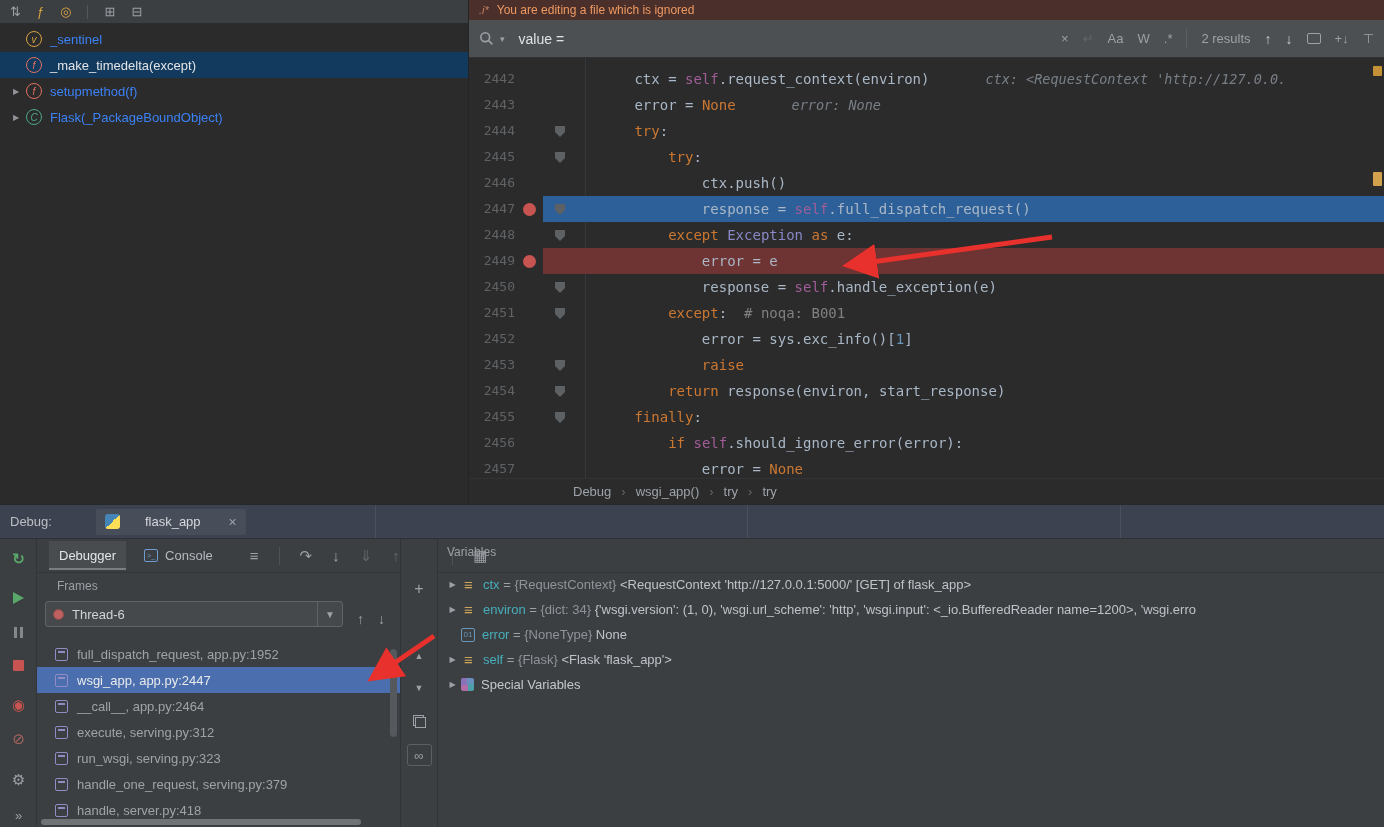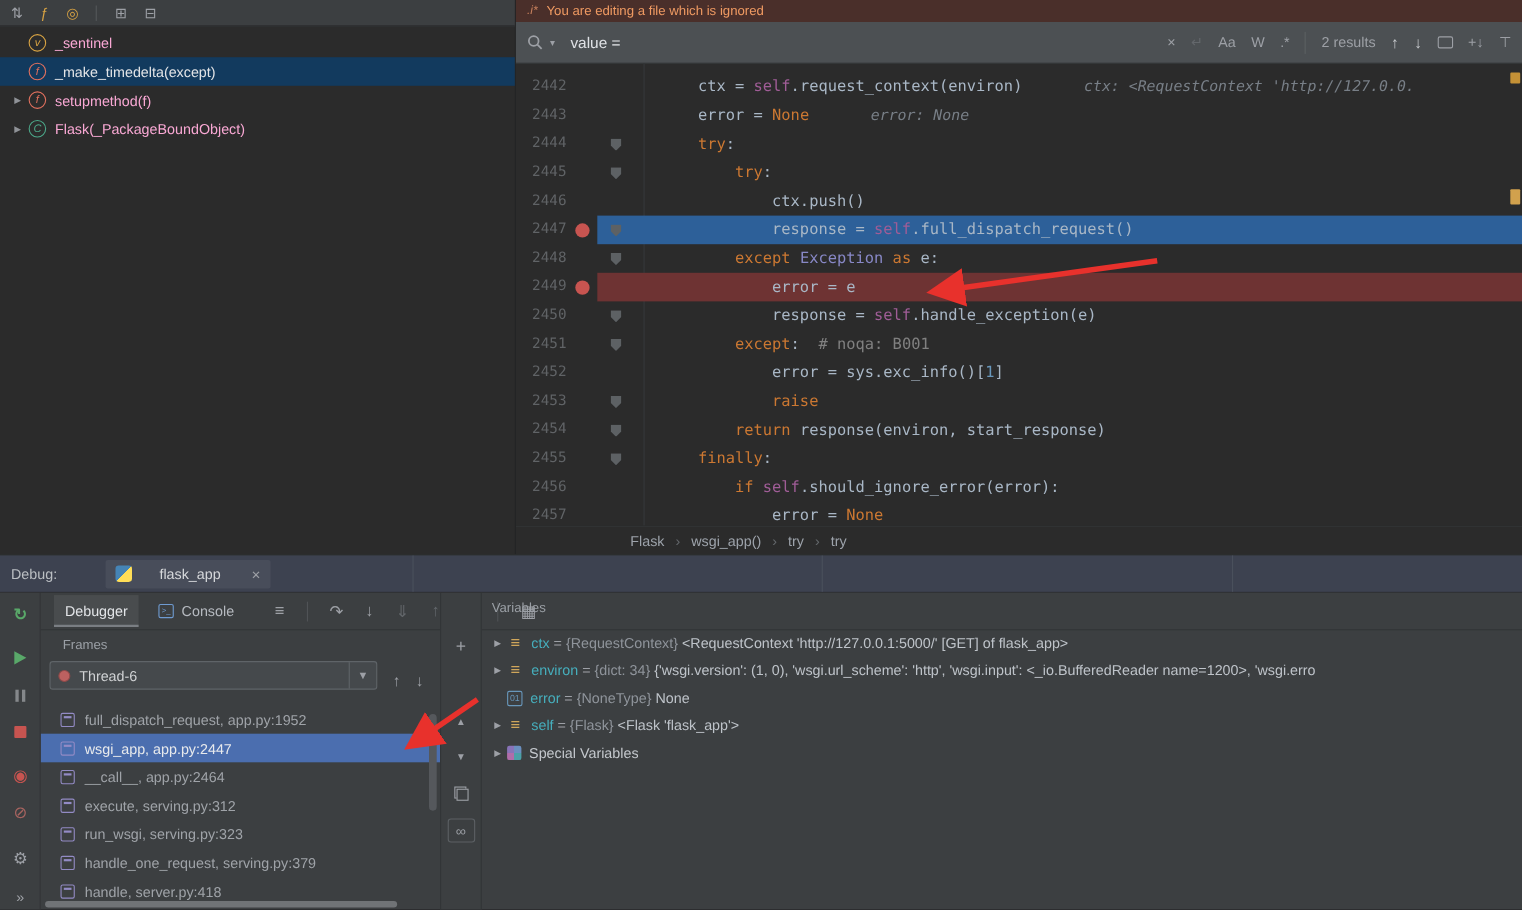--- a/index.html
+++ b/index.html
@@ -13,21 +13,21 @@
   .s-tb-sep{width:1px;height:14px;background:#55585a;}
   .amber{color:#d8a343;}
   .s-list{padding-top:2px;}
   .s-row{display:flex;align-items:center;height:26px;padding-left:6px;}
   .s-row.sel{background:#123a5e;}
   .s-exp{width:20px;font-size:8px;color:#8f9297;text-align:center;flex:none;}
   .s-ico{width:16px;height:16px;border-radius:50%;border:1px solid;display:flex;align-items:center;justify-content:center;font-size:10px;font-style:italic;margin-right:8px;flex:none;}
   .ico-amber{border-color:#d8a343;color:#d8a343;}
   .ico-rose{border-color:#e0705e;color:#e0705e;}
   .ico-teal{border-color:#4ca88a;color:#4ca88a;}
-  .s-lbl{color:#f9a8d4;}
+  .s-lbl{color:#3b82f6;}
   .s-row.sel .s-lbl{color:#e2e4e7;}
 
   
   .editor{position:absolute;left:469px;top:0;right:0;height:504px;background:#2b2b2b;}
   .banner{height:20px;background:#4a2f2a;color:#ef9a62;display:flex;align-items:center;gap:8px;padding:0 10px;font-size:12px;}
   .banner-ico{color:#c9825e;font-style:italic;font-size:11px;}
   .searchbar{position:absolute;top:20px;left:0;right:0;height:38px;background:#4c5053;border-bottom:1px solid #303234;display:flex;align-items:center;padding:0 10px;gap:6px;}
   .caret{color:#9da0a6;font-size:9px;}
   .query{color:#dfe1e5;font-size:14px;margin-left:8px;}
   .sb-right{margin-left:auto;display:flex;align-items:center;gap:14px;color:#9da0a6;font-size:13px;}
@@ -269,21 +269,21 @@
             <span class="cl-num">2457</span>
             <span class="cl-bp"></span>
             <span class="cl-body"><span class="cl-code">                <span class="t-p">error = </span><span class="t-k">None</span></span></span>
           </div>
         </div>
       <div class="stripe-mark" style="top:8px;height:10px;"></div>
       <div class="stripe-mark" style="top:114px;height:14px;background:#d1a14d;"></div>
     </div>
 
     <div class="crumbs" id="crumbs">
-        <span class="crumb">Flask</span>
+        <span class="crumb">Debug</span>
         <span class="crumb-sep">›</span>
         <span class="crumb">wsgi_app()</span>
         <span class="crumb-sep">›</span>
         <span class="crumb">try</span>
         <span class="crumb-sep">›</span>
         <span class="crumb">try</span>
       </div>
   </div>
 
   <div class="debug">

